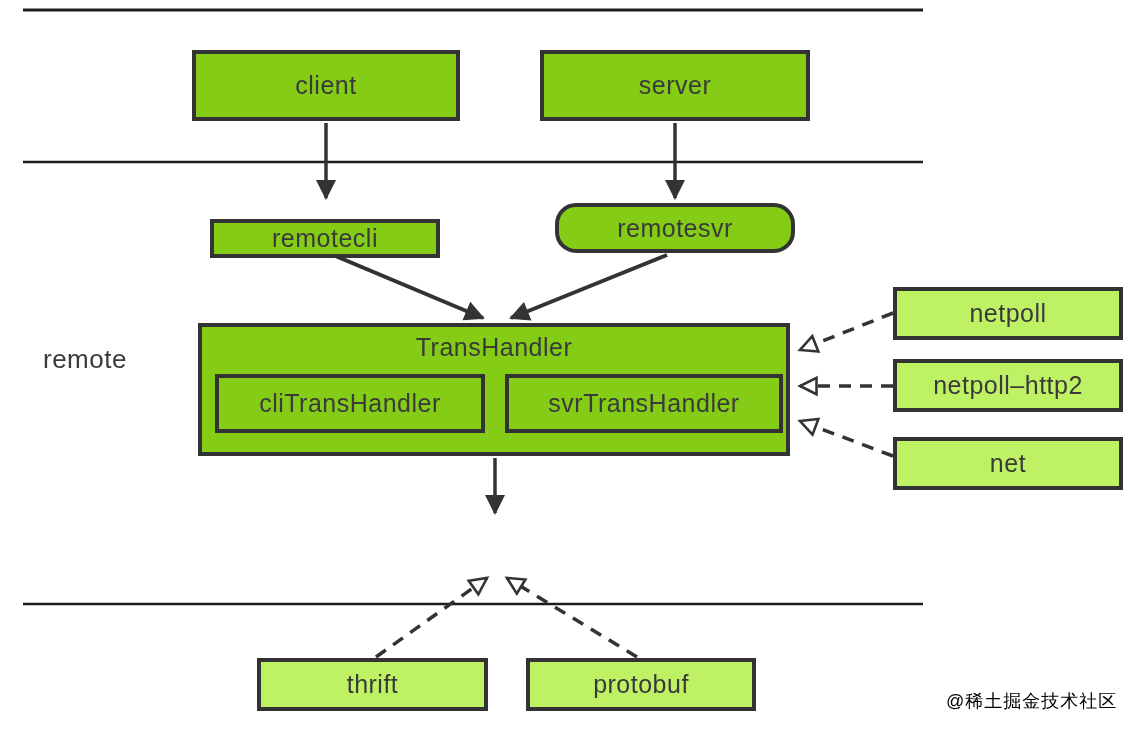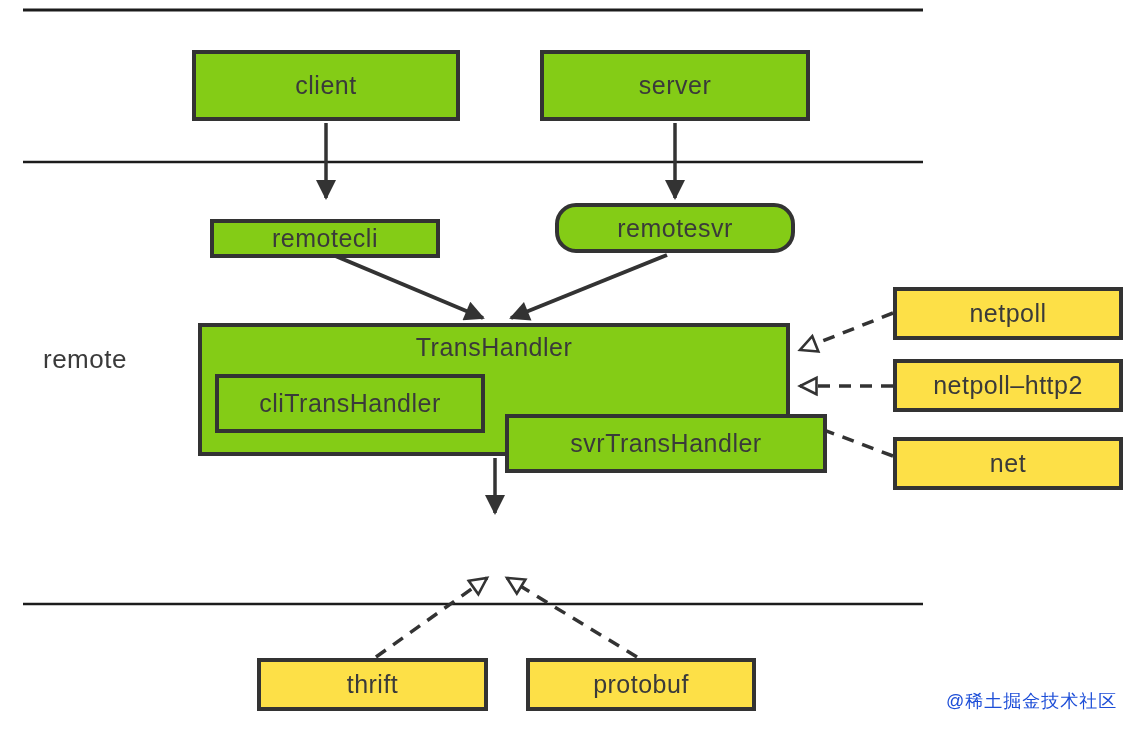--- a/index.html
+++ b/index.html
@@ -28,52 +28,52 @@
     border: 4px solid #333333;
     background: #84cc16;
     display: flex;
     align-items: center;
     justify-content: center;
     font-size: 25px;
     color: #3a3a3a;
     z-index: 1;
     letter-spacing: 0.5px;
   }
-  .node.grey { background: #fde047; }
+  .node.grey { background: #bef264; }
   .node.outer { justify-content: flex-start; align-items: flex-start; }
   .outer-label {
     position: absolute;
     top: 6px;
     left: 0;
     right: 0;
     text-align: center;
     font-size: 25px;
   }
   .side-label {
     position: absolute;
     font-size: 26px;
     color: #3a3a3a;
     z-index: 1;
     letter-spacing: 0.5px;
   }
   .watermark {
     position: absolute;
     font-size: 18px;
-    color: #1d4ed8;
+    color: #000000;
     z-index: 1;
     letter-spacing: 1px;
   }
   
   #node-client        { left:192px; top:50px;  width:268px; height:71px; }
   #node-server        { left:540px; top:50px;  width:270px; height:71px; }
   #node-remotecli     { left:210px; top:219px; width:230px; height:39px; }
   #node-remotesvr     { left:555px; top:203px; width:240px; height:50px;border-radius:21px; }
   #node-transhandler  { left:198px; top:323px; width:592px; height:133px; }
   #node-clitranshandler { left:215px; top:374px; width:270px; height:59px; }
-  #node-svrtranshandler { left:505px; top:374px; width:322px; height:59px;margin-top:40px; }
+  #node-svrtranshandler { left:505px; top:374px; width:278px; height:59px; }
   #node-codec         { left:382px; top:518px; width:230px; height:54px; }
   #node-netpoll       { left:893px; top:287px; width:230px; height:53px; }
   #node-netpoll-http2 { left:893px; top:359px; width:230px; height:53px; }
   #node-net           { left:893px; top:437px; width:230px; height:53px; }
   #node-thrift        { left:257px; top:658px; width:231px; height:53px; }
   #node-protobuf      { left:526px; top:658px; width:230px; height:53px; }
   #label-remote       { left:43px;  top:344px; }
   #watermark          { left:946px; top:689px; }
 </style>
 </head>

